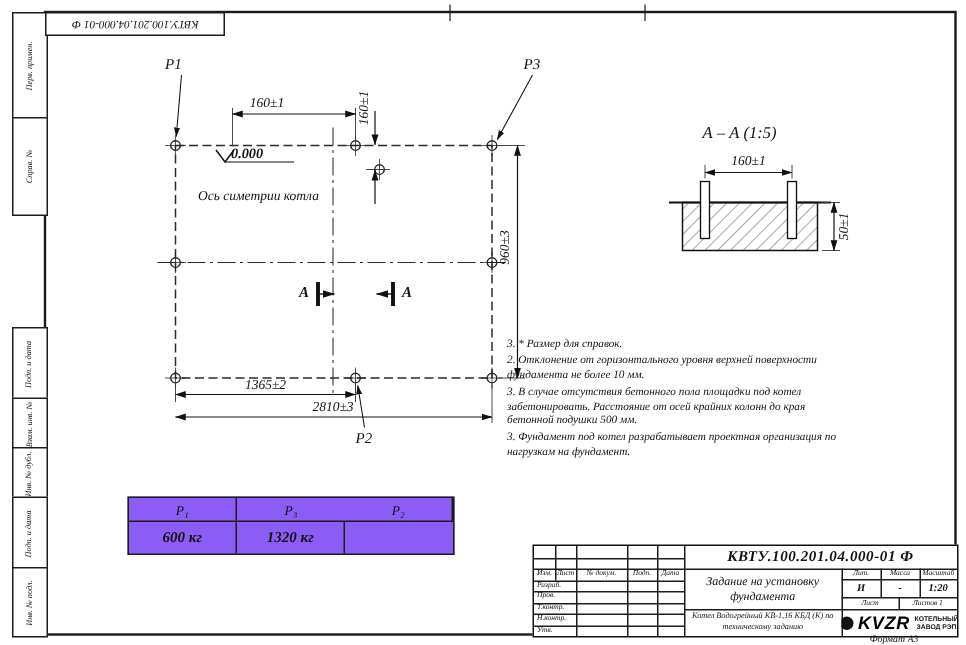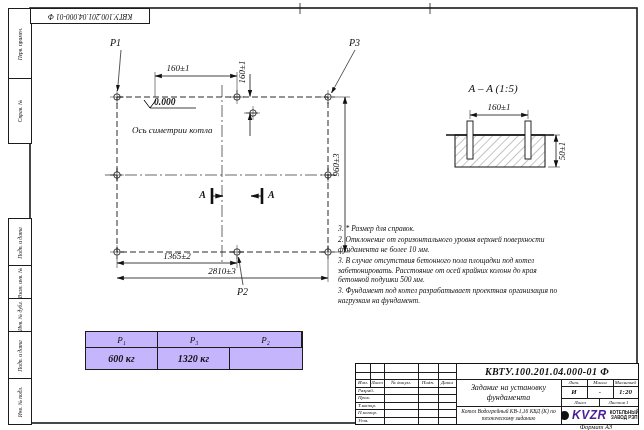--- a/index.html
+++ b/index.html
@@ -14,41 +14,41 @@
   
   .topnum{position:absolute;left:30px;top:8px;width:118px;height:14px;border:1.2px solid #1c1c1c;
           display:flex;align-items:center;justify-content:center;background:#fff;}
   .topnum span{transform:rotate(180deg);font:italic 7.5px "Liberation Serif",serif;white-space:nowrap;}
   
   .notes{position:absolute;left:338px;top:224px;width:230px;}
   .notes p{margin:0 0 1px 0;font:italic 7.5px "Liberation Serif",serif;line-height:1.32;color:#111;}
   
   .ltable{position:absolute;left:85px;top:331px;width:216px;height:37px;
           border:1.5px solid #1c1c1c;display:grid;grid-template-columns:repeat(3,1fr);
-          grid-template-rows:16px 1fr;background:#c4b5fd;}
+          grid-template-rows:16px 1fr;background:#8b5cf6;}
   .ltable .cell{border-right:1px solid #1c1c1c;border-bottom:1px solid #1c1c1c;
           display:flex;align-items:center;justify-content:center;}
   .ltable .cell.last{border-right:none;}
   .ltable .cell.vrow{border-bottom:none;}
   .lt-h{font:italic 9px "Liberation Serif",serif;}
   .lt-v{font:italic 600 10px "Liberation Serif",serif;}
   
   .tblock{position:absolute;left:355px;top:363px;width:282px;height:60px;
           border:1.6px solid #111;background:#fff;}
   .ln{position:absolute;background:#1c1c1c;}
   .tb-cell{position:absolute;display:flex;align-items:center;overflow:hidden;
            font:italic 5px "Liberation Serif",serif;color:#111;}
   .tb-cell.ctr{justify-content:center;text-align:center;}
   .tb-docnum{font:italic 600 10px "Liberation Serif",serif;letter-spacing:.4px;}
   .tb-title{font:italic 8px "Liberation Serif",serif;line-height:1.15;}
   .tb-sub{font:italic 5.5px "Liberation Serif",serif;line-height:1.2;}
   .tb-val{font:italic 600 7px "Liberation Serif",serif;}
   .logo-wrap{gap:3px;}
   .logo-mark{width:9px;height:9px;background:#111;border-radius:50%;flex:0 0 auto;}
-  .logo-kvzr{font:italic 800 12px "Liberation Sans",sans-serif;letter-spacing:.5px;color:#4c1d95;}
+  .logo-kvzr{font:italic 800 12px "Liberation Sans",sans-serif;letter-spacing:.5px;color:#000000;}
   .logo-sub{display:flex;flex-direction:column;justify-content:center;}
   .logo-sub span{font:700 4.5px "Liberation Sans",sans-serif;line-height:1.2;color:#111;}
   .format{position:absolute;left:556px;top:423px;width:80px;text-align:center;
           font:italic 6.5px "Liberation Serif",serif;}
   
   .dim{font:italic 9px "Liberation Serif",serif;fill:#111;}
   .plbl{font:italic 10px "Liberation Serif",serif;fill:#111;}
   .elev{font:italic 600 9.5px "Liberation Serif",serif;fill:#111;}
   .axis{font:italic 9px "Liberation Serif",serif;fill:#111;}
   .sect{font:italic 600 10px "Liberation Serif",serif;fill:#111;}

